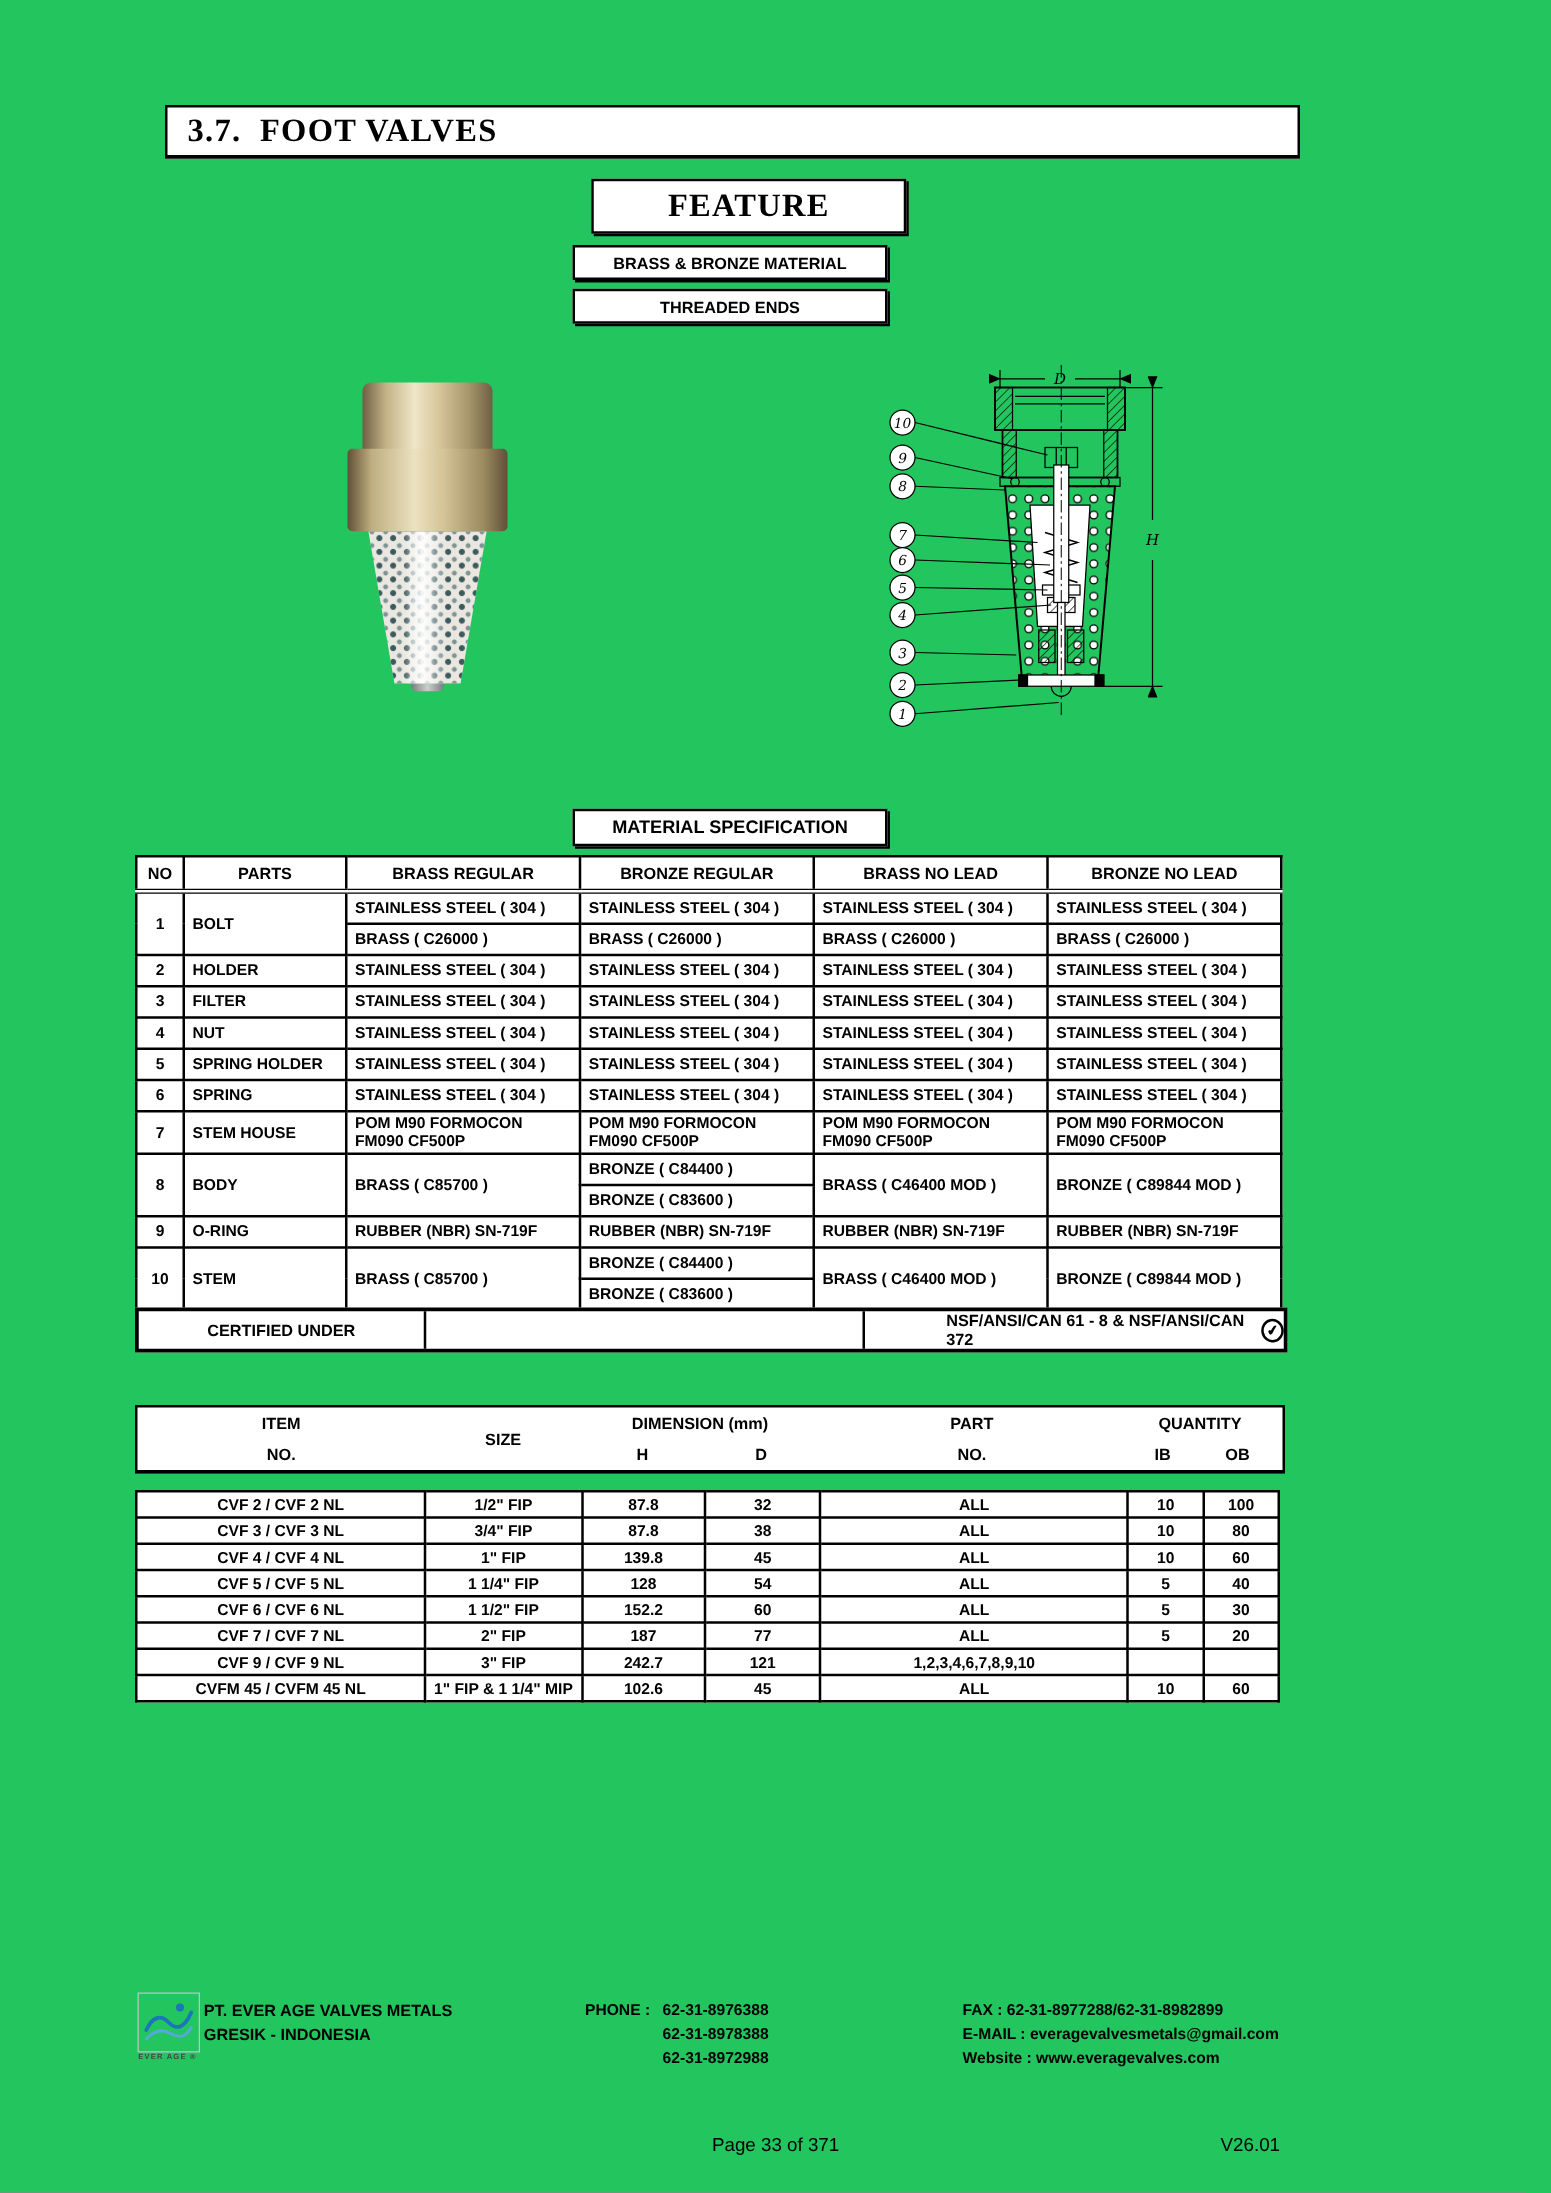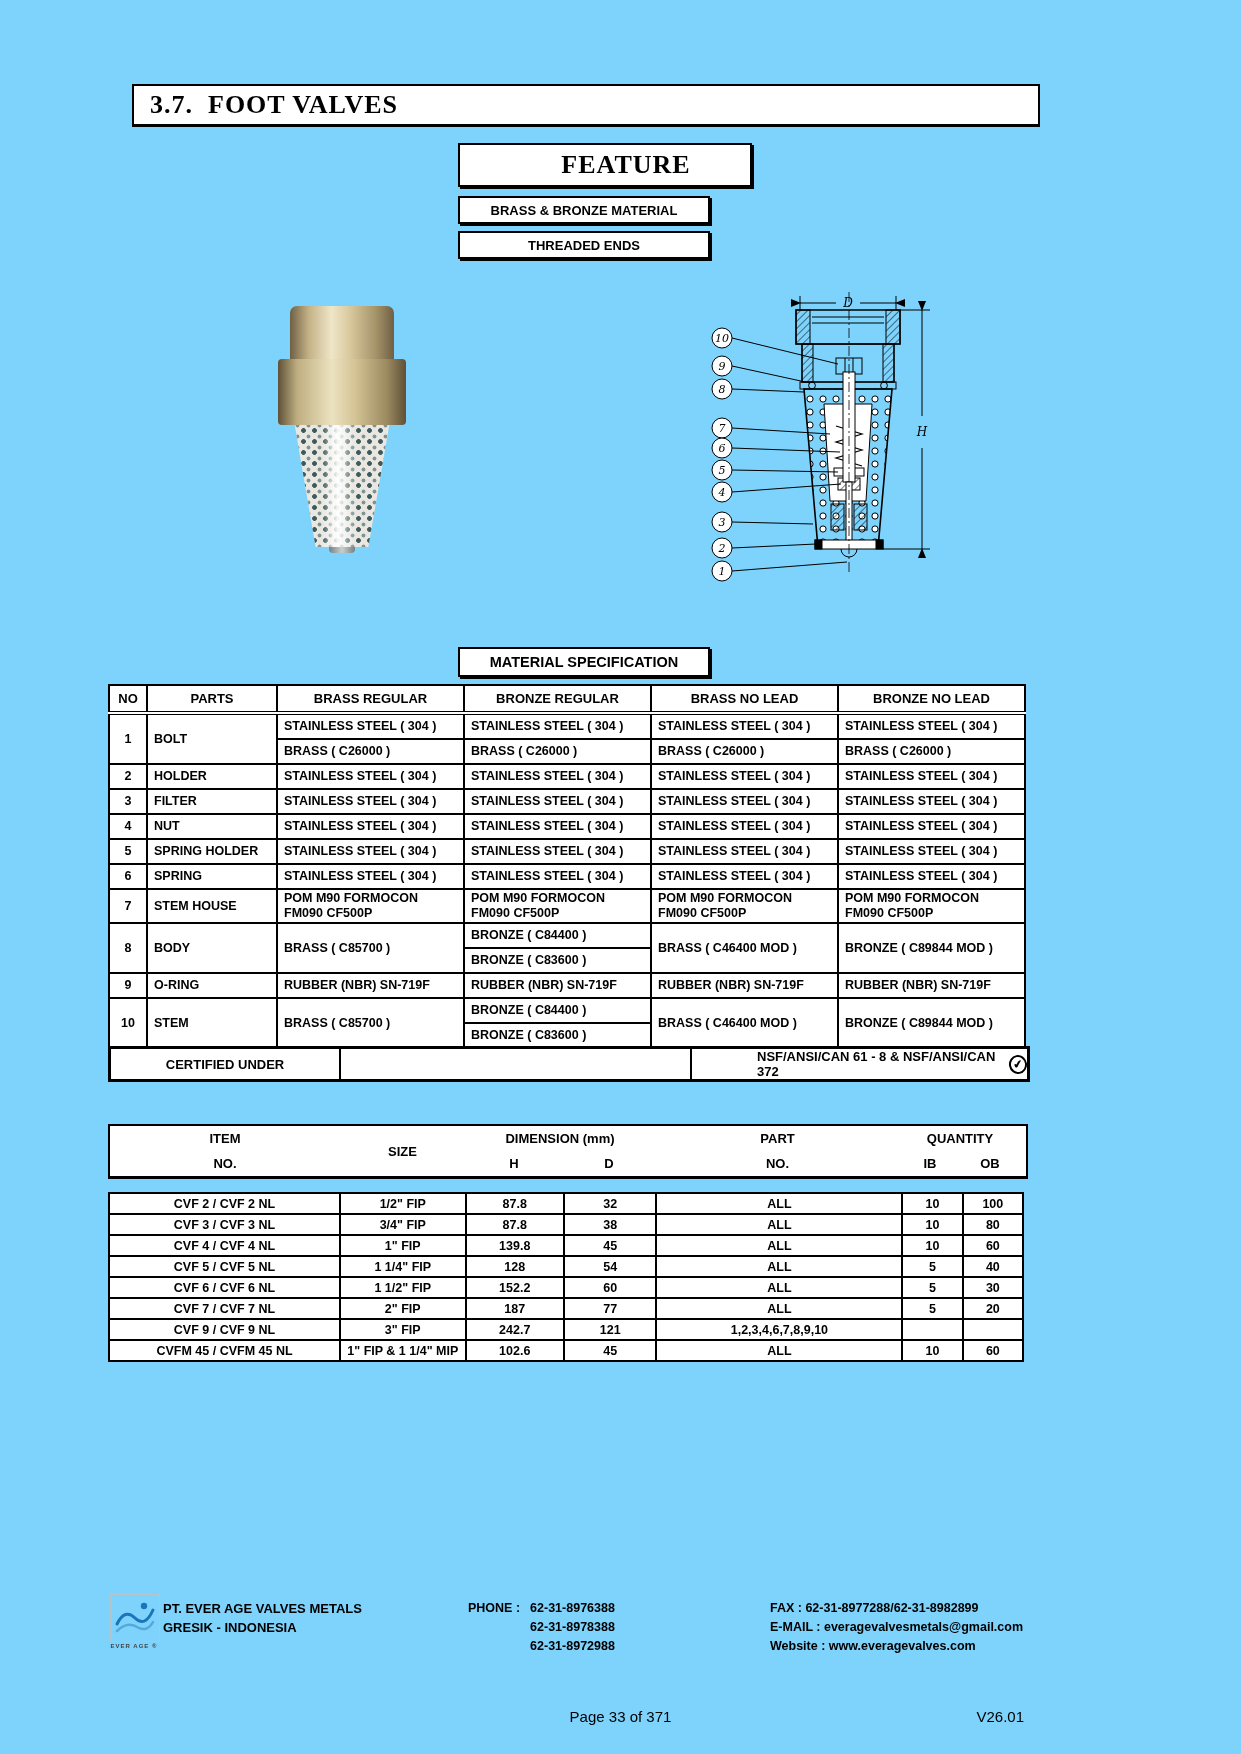--- a/index.html
+++ b/index.html
@@ -1,31 +1,31 @@
 <!DOCTYPE html>
 <html><head>
 <meta charset="utf-8">
 <style>
   html,body{margin:0;padding:0;background:#888;}
-  .page{position:relative;width:1241px;height:1754px;background:#7dd3fc;margin:0 auto;
+  .page{position:relative;width:1241px;height:1754px;background:#22c55e;margin:0 auto;
         font-family:"Liberation Sans",sans-serif;color:#000;overflow:hidden;}
   .abs{position:absolute;}
   .box{position:absolute;border:2px solid #000;background:#fff;display:flex;
        align-items:center;justify-content:center;}
   .shadow{box-shadow:2px 2px 0 0 #000;}
   .serif{font-family:"Liberation Serif",serif;}
   .pre{white-space:pre-line;}
 
   
   .title-box{left:132px;top:84px;width:888px;height:38px;border-bottom-width:3px;
              justify-content:flex-start;padding-left:16px;}
   .title-box span{font:bold 26px "Liberation Serif",serif;letter-spacing:1px;white-space:pre;}
 
   
-  .feature-box{left:458px;top:143px;width:248px;height:40px;padding-left:42px;}
+  .feature-box{left:473px;top:143px;width:248px;height:40px;}
   .feature-box span{font:bold 26px "Liberation Serif",serif;letter-spacing:1px;}
   .tag-box{width:248px;height:24px;left:458px;}
   .tag-box span{font:bold 13px "Liberation Sans",sans-serif;}
   .tag1{top:196px;} .tag2{top:231px;}
   .matspec-box{left:458px;top:647px;width:248px;height:26px;}
   .matspec-box span{font:bold 14.5px "Liberation Sans",sans-serif;}
 
   
   .photo{left:276px;top:306px;width:132px;height:252px;}
   .cap-top{width:104px;height:56px;margin:0 auto;border-radius:7px 7px 0 0;

